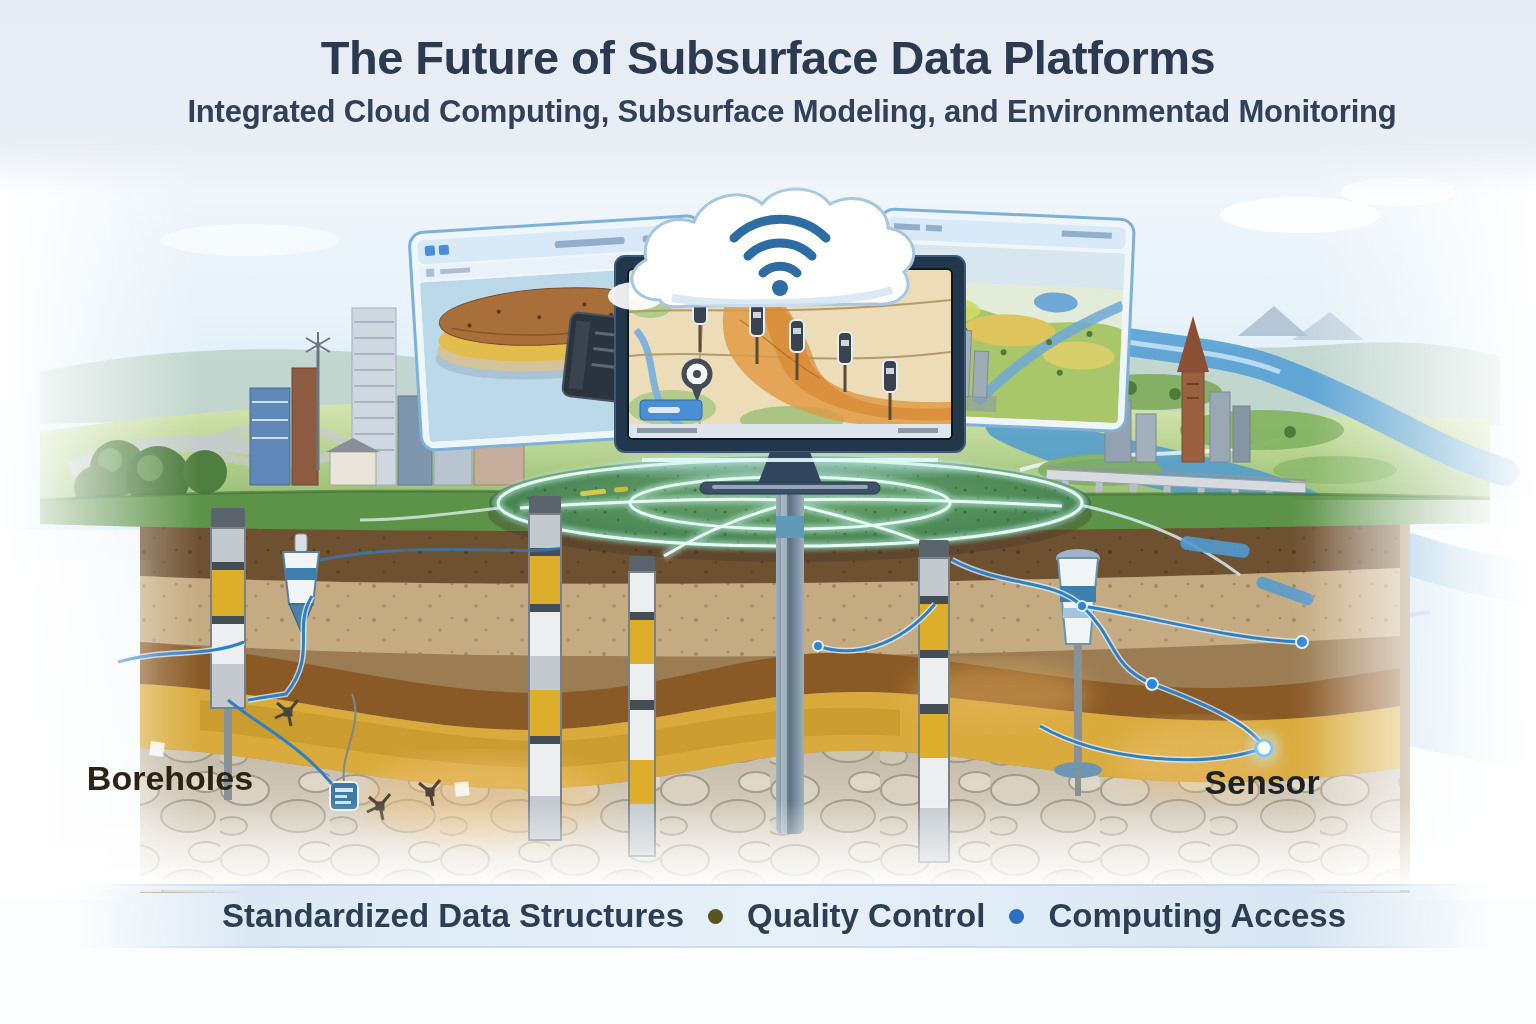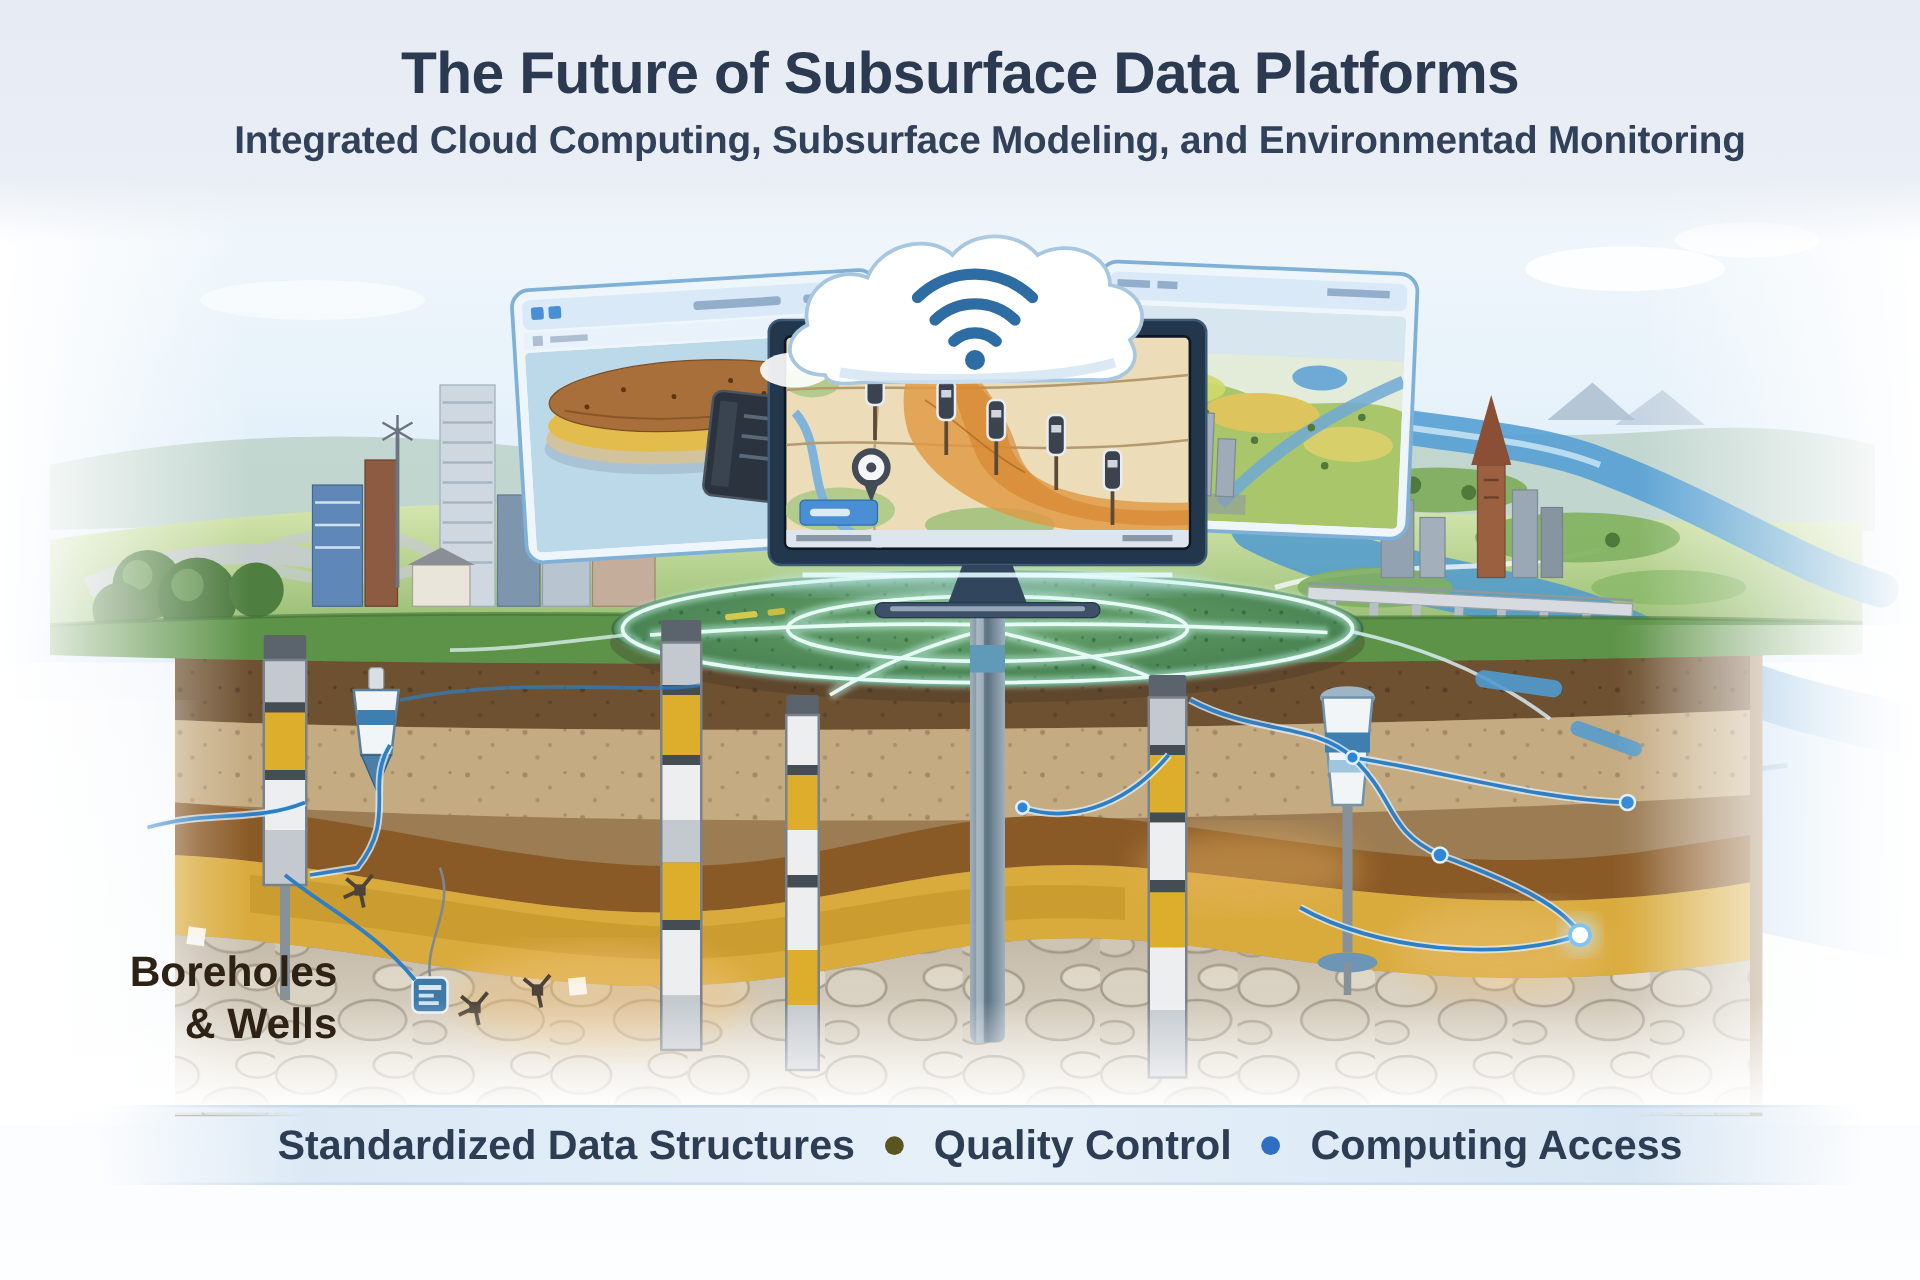--- a/index.html
+++ b/index.html
@@ -12,21 +12,21 @@
   .stage svg.illustration { position:absolute; left:0; top:0; }
 
   header.titles { position:absolute; top:30px; left:0; right:0; text-align:center; z-index:5; }
   header.titles h1 {
     font-size:47px; font-weight:700; letter-spacing:-0.5px; color:#2b3a50;
   }
   header.titles p {
     margin-top:9px; font-size:31px; font-weight:600; color:#31415a; letter-spacing:-0.2px;padding-left:48px;
   }
 
-  .diagram-label { position:absolute; z-index:6; text-align:right; font-weight:600; line-height:1.22; }
+  .diagram-label { position:absolute; z-index:6; text-align:center; font-weight:600; line-height:1.22; }
   .diagram-label span { display:block; }
   .label-boreholes { left:70px; top:758px; width:200px; font-size:34px; color:#2e2215; }
   .label-sensors  { left:1162px; top:762px; width:200px; font-size:34px; color:#1d2126; }
 
   .bottom-bar {
     position:absolute; left:16px; top:884px; width:100%; height:64px; z-index:6;
     display:flex; align-items:center; justify-content:center; gap:24px;
     background:linear-gradient(90deg, rgba(219,232,245,0) 4%, #dce9f5 15%, #e6f0f9 50%, #d8e6f3 84%, rgba(219,232,245,0) 96%);
     font-size:33px; font-weight:600; color:#2d3e54;
   }
@@ -531,24 +531,24 @@
   </g>
 </svg>
 
   <header class="titles">
     <h1>The Future of Subsurface Data Platforms</h1>
     <p>Integrated Cloud Computing, Subsurface Modeling, and Environmentad Monitoring</p>
   </header>
 
   <div class="diagram-label label-boreholes">
     <span>Boreholes</span>
-    <span>&amp; Wells</span>
   </div>
 
   <div class="diagram-label label-sensors">
+    <span>Sensor</span>
   </div>
 
   <footer class="bottom-bar">
     <span>Standardized Data Structures</span>
     <span class="dot dot-olive"></span>
     <span>Quality Control</span>
     <span class="dot dot-blue"></span>
     <span>Computing Access</span>
   </footer>
 

